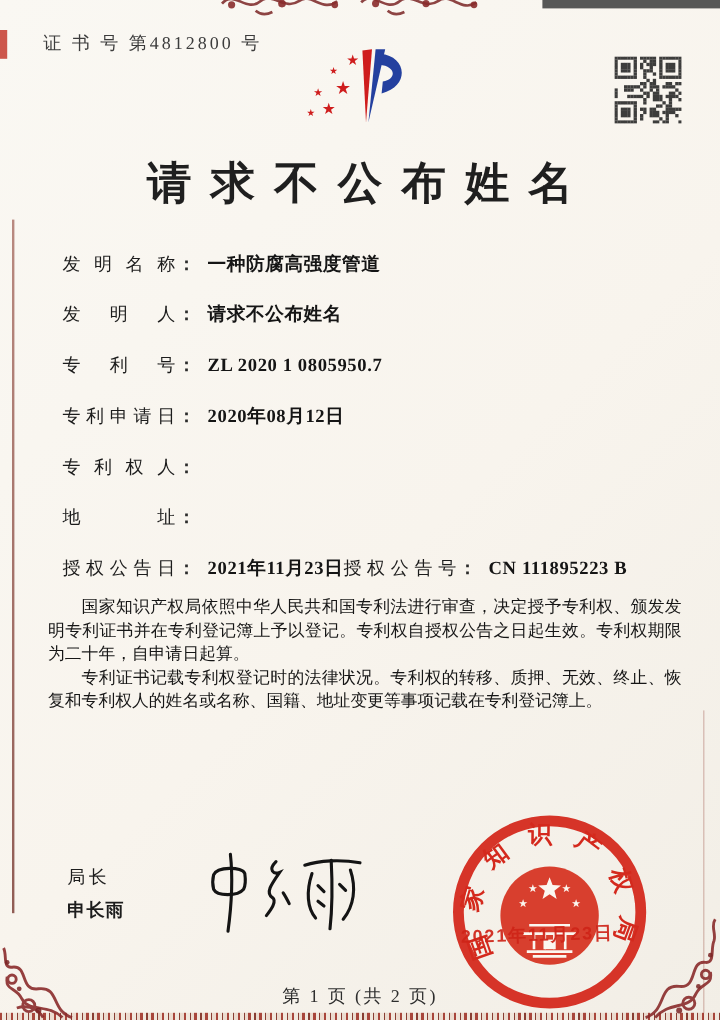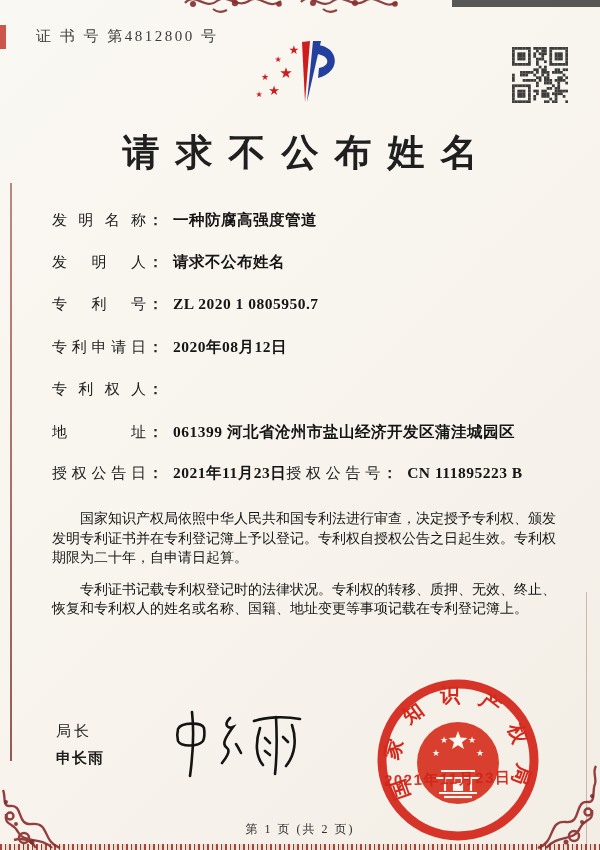--- a/index.html
+++ b/index.html
@@ -16,32 +16,32 @@
   .frow{left:52px;display:flex;align-items:baseline;white-space:nowrap}
   .flabel{display:inline-block;width:94px;font-weight:normal;font-size:15px;color:#1c1c1c;
           text-align:justify;text-align-last:justify;
           font-family:"Liberation Sans","DejaVu Sans",sans-serif}
   .fcolon{font-weight:bold;margin:0 10px 0 2px;font-size:15px;
           font-family:"Liberation Sans","DejaVu Sans",sans-serif}
   .fvalue{font-weight:600;font-size:15.5px;color:#151515;letter-spacing:.5px}
 
   .paras{left:40px;top:497px;width:528px;font-size:14px;line-height:19.5px;
          text-align:justify;color:#161616}
-  .paras p{text-indent:2em;margin:12px}
+  .paras p{text-indent:2em;margin:0}
 
   .sig-title{left:56px;top:722px;font-size:15px;font-weight:normal;color:#1d1d1d;
              letter-spacing:3px;font-family:"Liberation Sans","DejaVu Sans",sans-serif}
   .sig-name{left:56px;top:749px;font-size:15px;font-weight:bold;color:#1d1d1d;
             letter-spacing:1px;font-family:"Liberation Sans","DejaVu Sans",sans-serif}
 
   .seal-date{left:384px;top:770px;font-size:15px;font-weight:bold;color:#cf2418;
              letter-spacing:1.5px;transform:rotate(-1.5deg);opacity:.92;
              font-family:"Liberation Sans","DejaVu Sans",sans-serif}
 
-  .footer{top:821px;left:0;width:100%;text-align:center;font-size:12px;color:#2e2e2e;letter-spacing:2px}
+  .footer{top:821px;left:0;width:100%;text-align:center;font-size:15px;color:#2e2e2e;letter-spacing:2px}
 
   .top-bar{left:452px;top:0;width:148px;height:7px;background:#3b3b3b;opacity:.85}
   .top-left-mark{left:0;top:25px;width:6px;height:24px;background:#c4392e;opacity:.85}
   .edge-left{left:10px;top:183px;width:2px;height:578px;opacity:.75;
              background:linear-gradient(180deg,#a3655a,#6e2a22)}
   .edge-right{left:586px;top:592px;width:1px;height:258px;background:#a96a5f;opacity:.45}
   .bottom-band{left:0;top:844px;width:600px;height:6px;opacity:.9;
       background:repeating-linear-gradient(90deg,#a03328 0 2px,#f0e6db 2px 5px,#7c2a1f 5px 6px,#ead9cc 6px 9px)}
 </style>
 </head>
@@ -360,21 +360,20 @@
       <span class="fcolon">：</span>
       <span class="fvalue">2020年08月12日</span>
   </div>
   <div class="abs frow" style="top:380px">
     <span class="flabel">专利权人</span>
       <span class="fcolon">：</span>
   </div>
   <div class="abs frow" style="top:422px">
     <span class="flabel">地址</span>
       <span class="fcolon">：</span>
-      <span class="fvalue">061399 河北省沧州市盐山经济开发区蒲洼城园区</span>
   </div>
   <div class="abs frow" style="top:463px">
     <span class="flabel">授权公告日</span>
       <span class="fcolon">：</span>
       <span class="fvalue">2021年11月23日</span>
     <span class="flabel" style="">授权公告号</span>
       <span class="fcolon">：</span>
       <span class="fvalue">CN 111895223 B</span>
   </div>
 

